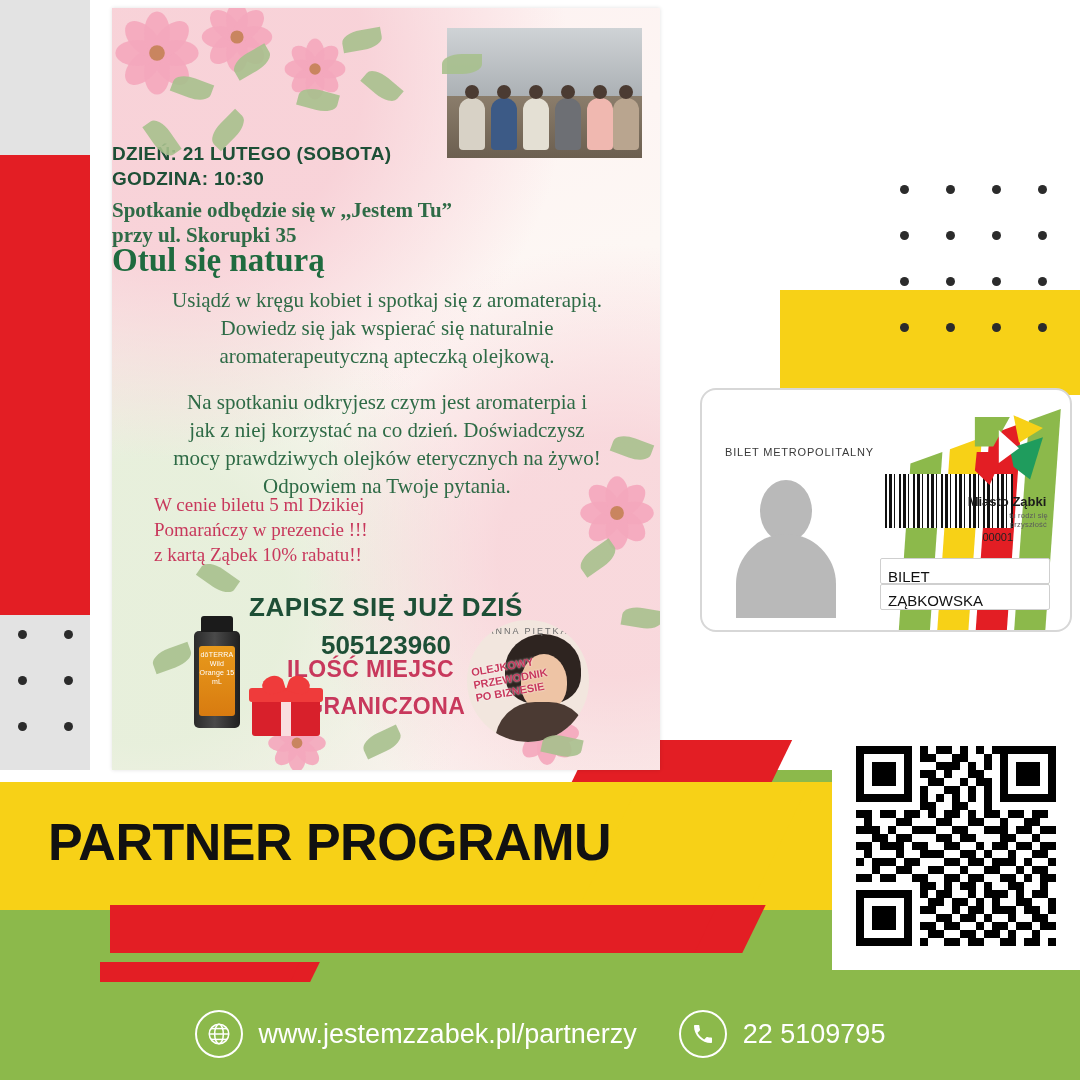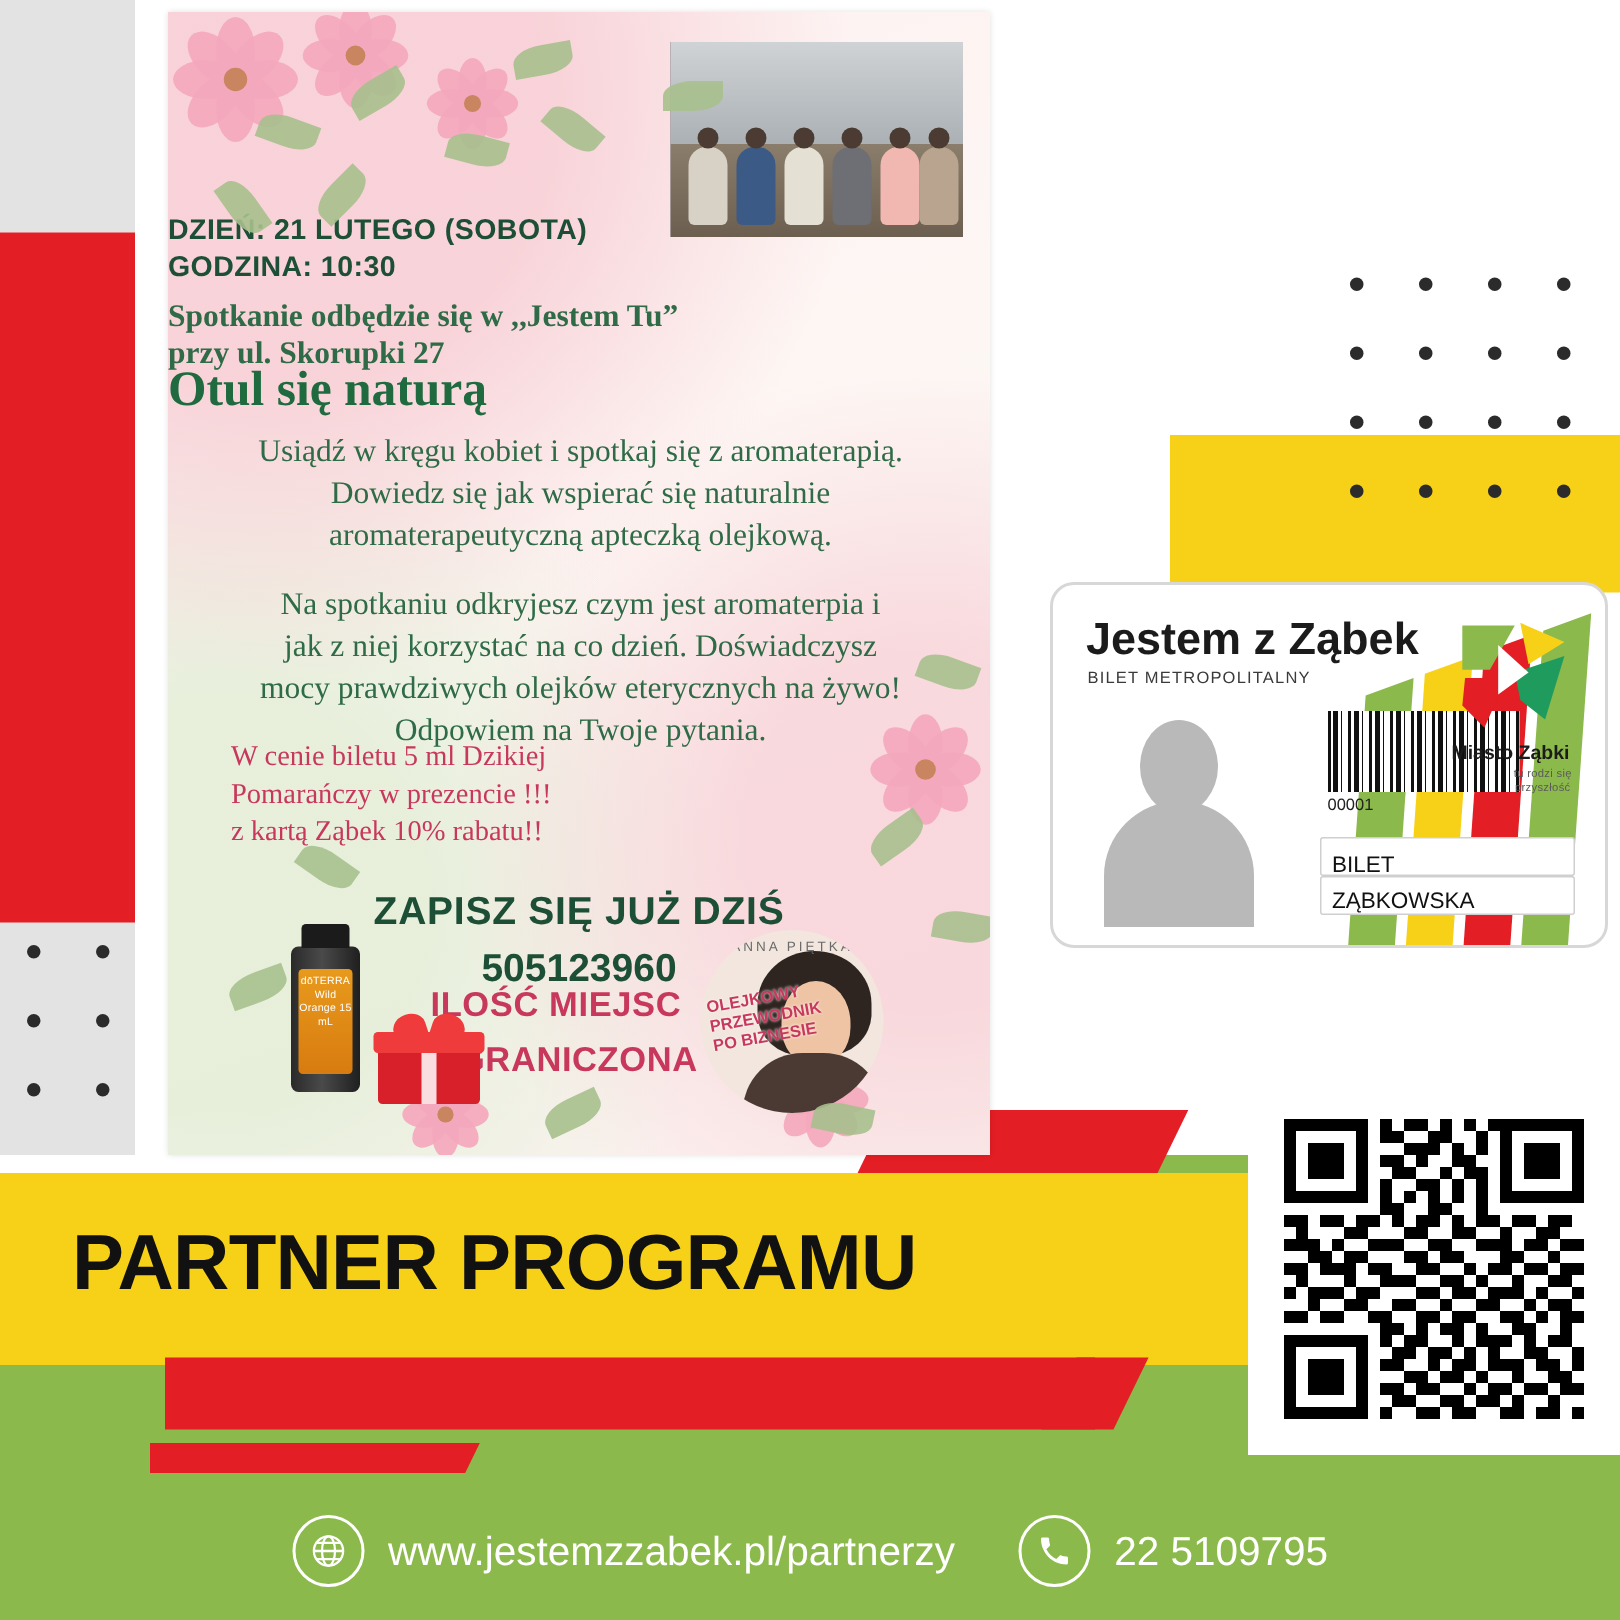--- a/index.html
+++ b/index.html
@@ -502,21 +502,21 @@
     position: absolute;
     left: 183px; top: 84px;
     width: 128px; height: 54px;
     background:
       repeating-linear-gradient(90deg,#111 0 2px,#fff 2px 4px,#111 4px 7px,#fff 7px 9px,#111 9px 10px,#fff 10px 14px);
   }
   .barcode-num {
     position: absolute;
     left: 183px; top: 141px;
     width: 128px;
-    text-align: left;
+    text-align: right;
     font-size: 11px;
     color: #222;
     font-family: "Liberation Sans", sans-serif;
   }
   .holder-name1, .holder-name2 {
     position: absolute;
     left: 186px;
     font-size: 15px;
     color: #111;
     font-family: "Liberation Sans", sans-serif;
@@ -712,21 +712,21 @@
         <span class="pg-head"></span>
       </div>
     <div class="pg-person" style="left:166px;background:#b9a58f;">
         <span class="pg-head"></span>
       </div>
   </div>
 
   <div class="line-dzien">DZIEŃ: 21 LUTEGO (SOBOTA)</div>
   <div class="line-godzina">GODZINA: 10:30</div>
   <div class="line-place1">Spotkanie odbędzie się w ,,Jestem Tu”</div>
-  <div class="line-place2">przy ul. Skorupki 27</div>
+  <div class="line-place2">przy ul. Skorupki 35</div>
   <div class="headline">Otul się naturą</div>
 
   <div class="para para-2">Na spotkaniu odkryjesz czym jest aromaterpia i jak z niej korzystać na co dzień. Doświadczysz mocy prawdziwych olejków eterycznych na żywo! Odpowiem na Twoje pytania.</div>
   <div class="para para-1">Usiądź w kręgu kobiet i spotkaj się z aromaterapią. Dowiedz się jak wspierać się naturalnie aromaterapeutyczną apteczką olejkową.</div>
 
   <div class="price-block">
     <div>W cenie biletu 5 ml Dzikiej</div>
     <div>Pomarańczy w prezencie !!!</div>
     <div>z kartą Ząbek 10% rabatu!!</div>
   </div>
@@ -775,21 +775,20 @@
   </div>
 
 <div class="ticket">
   <div class="ticket-deco">
     <div class="dec-bar" style="left:10px;top:-30px;background:#8cb94b;"></div>
     <div class="dec-bar" style="left:52px;top:-30px;background:#f7d117;"></div>
     <div class="dec-bar" style="left:94px;top:-30px;background:#e31e24;"></div>
     <div class="dec-bar" style="left:136px;top:-30px;background:#8cb94b;"></div>
   </div>
 
-  <div class="ticket-title">Jestem z Ząbek</div>
   <div class="ticket-sub">BILET METROPOLITALNY</div>
 
   <div class="ticket-photo">
     <div class="tp-head"></div>
     <div class="tp-body"></div>
   </div>
 
   <div class="barcode"></div>
   <div class="barcode-num">00001</div>
 

